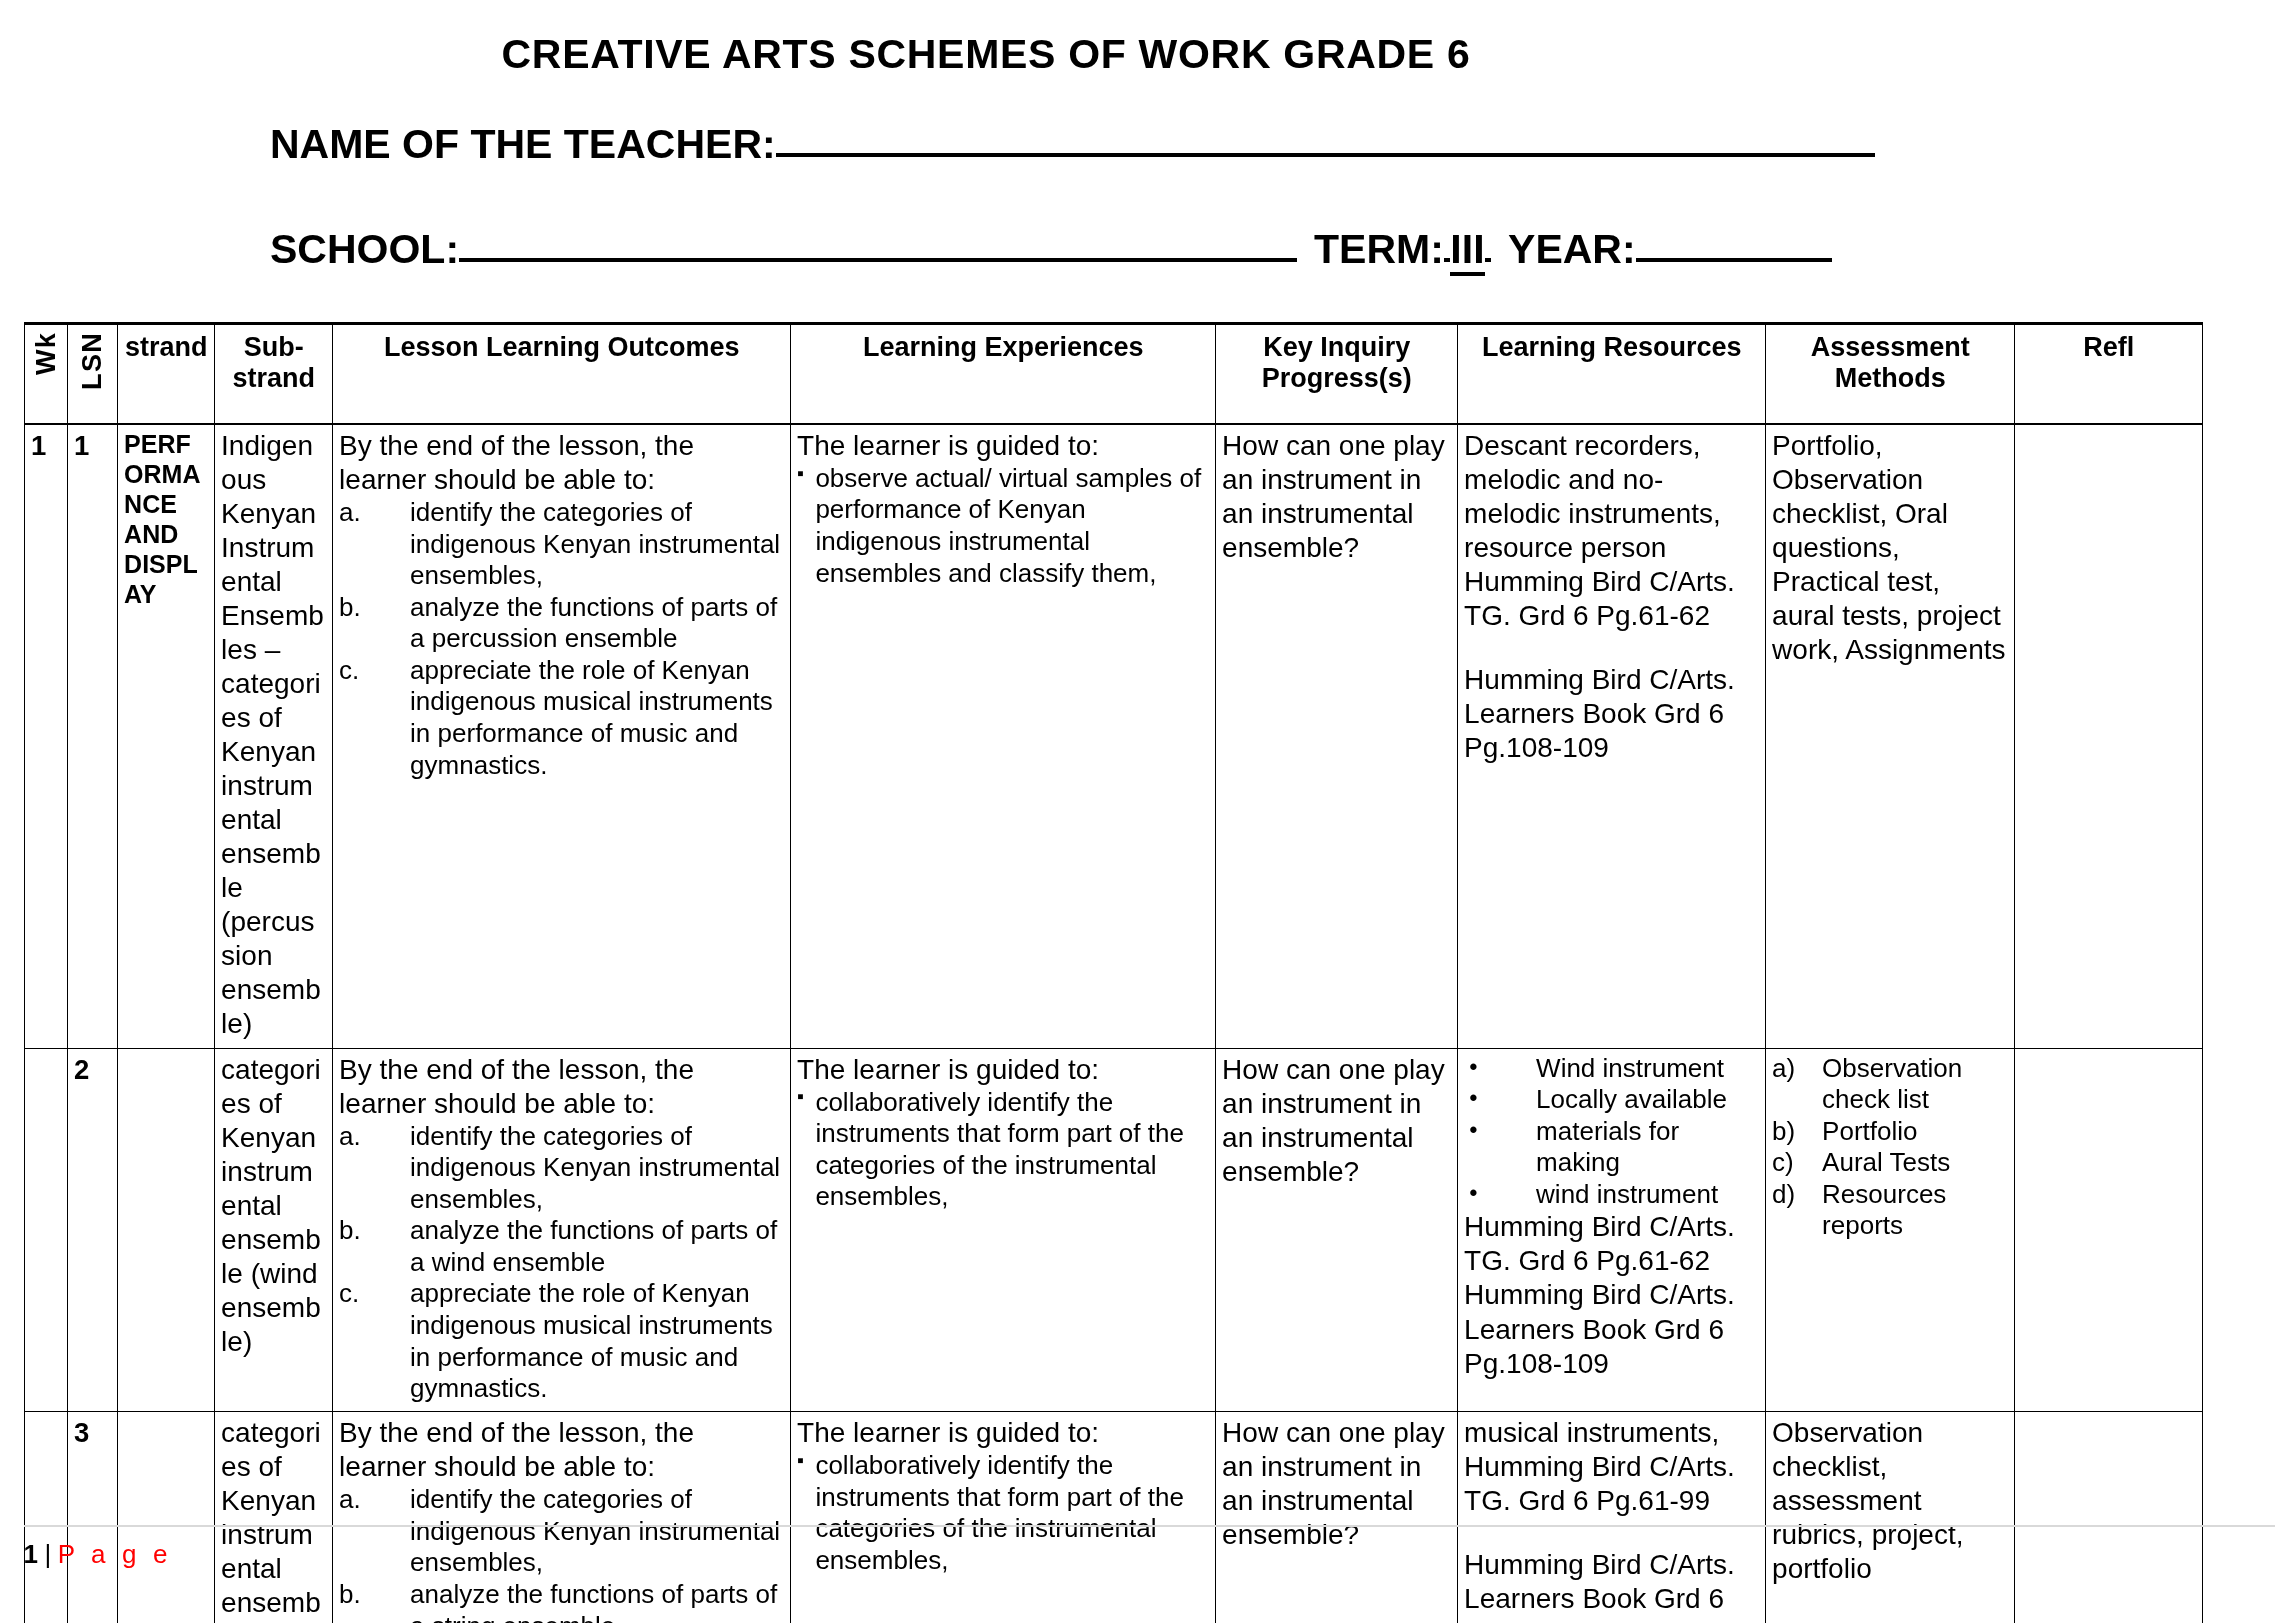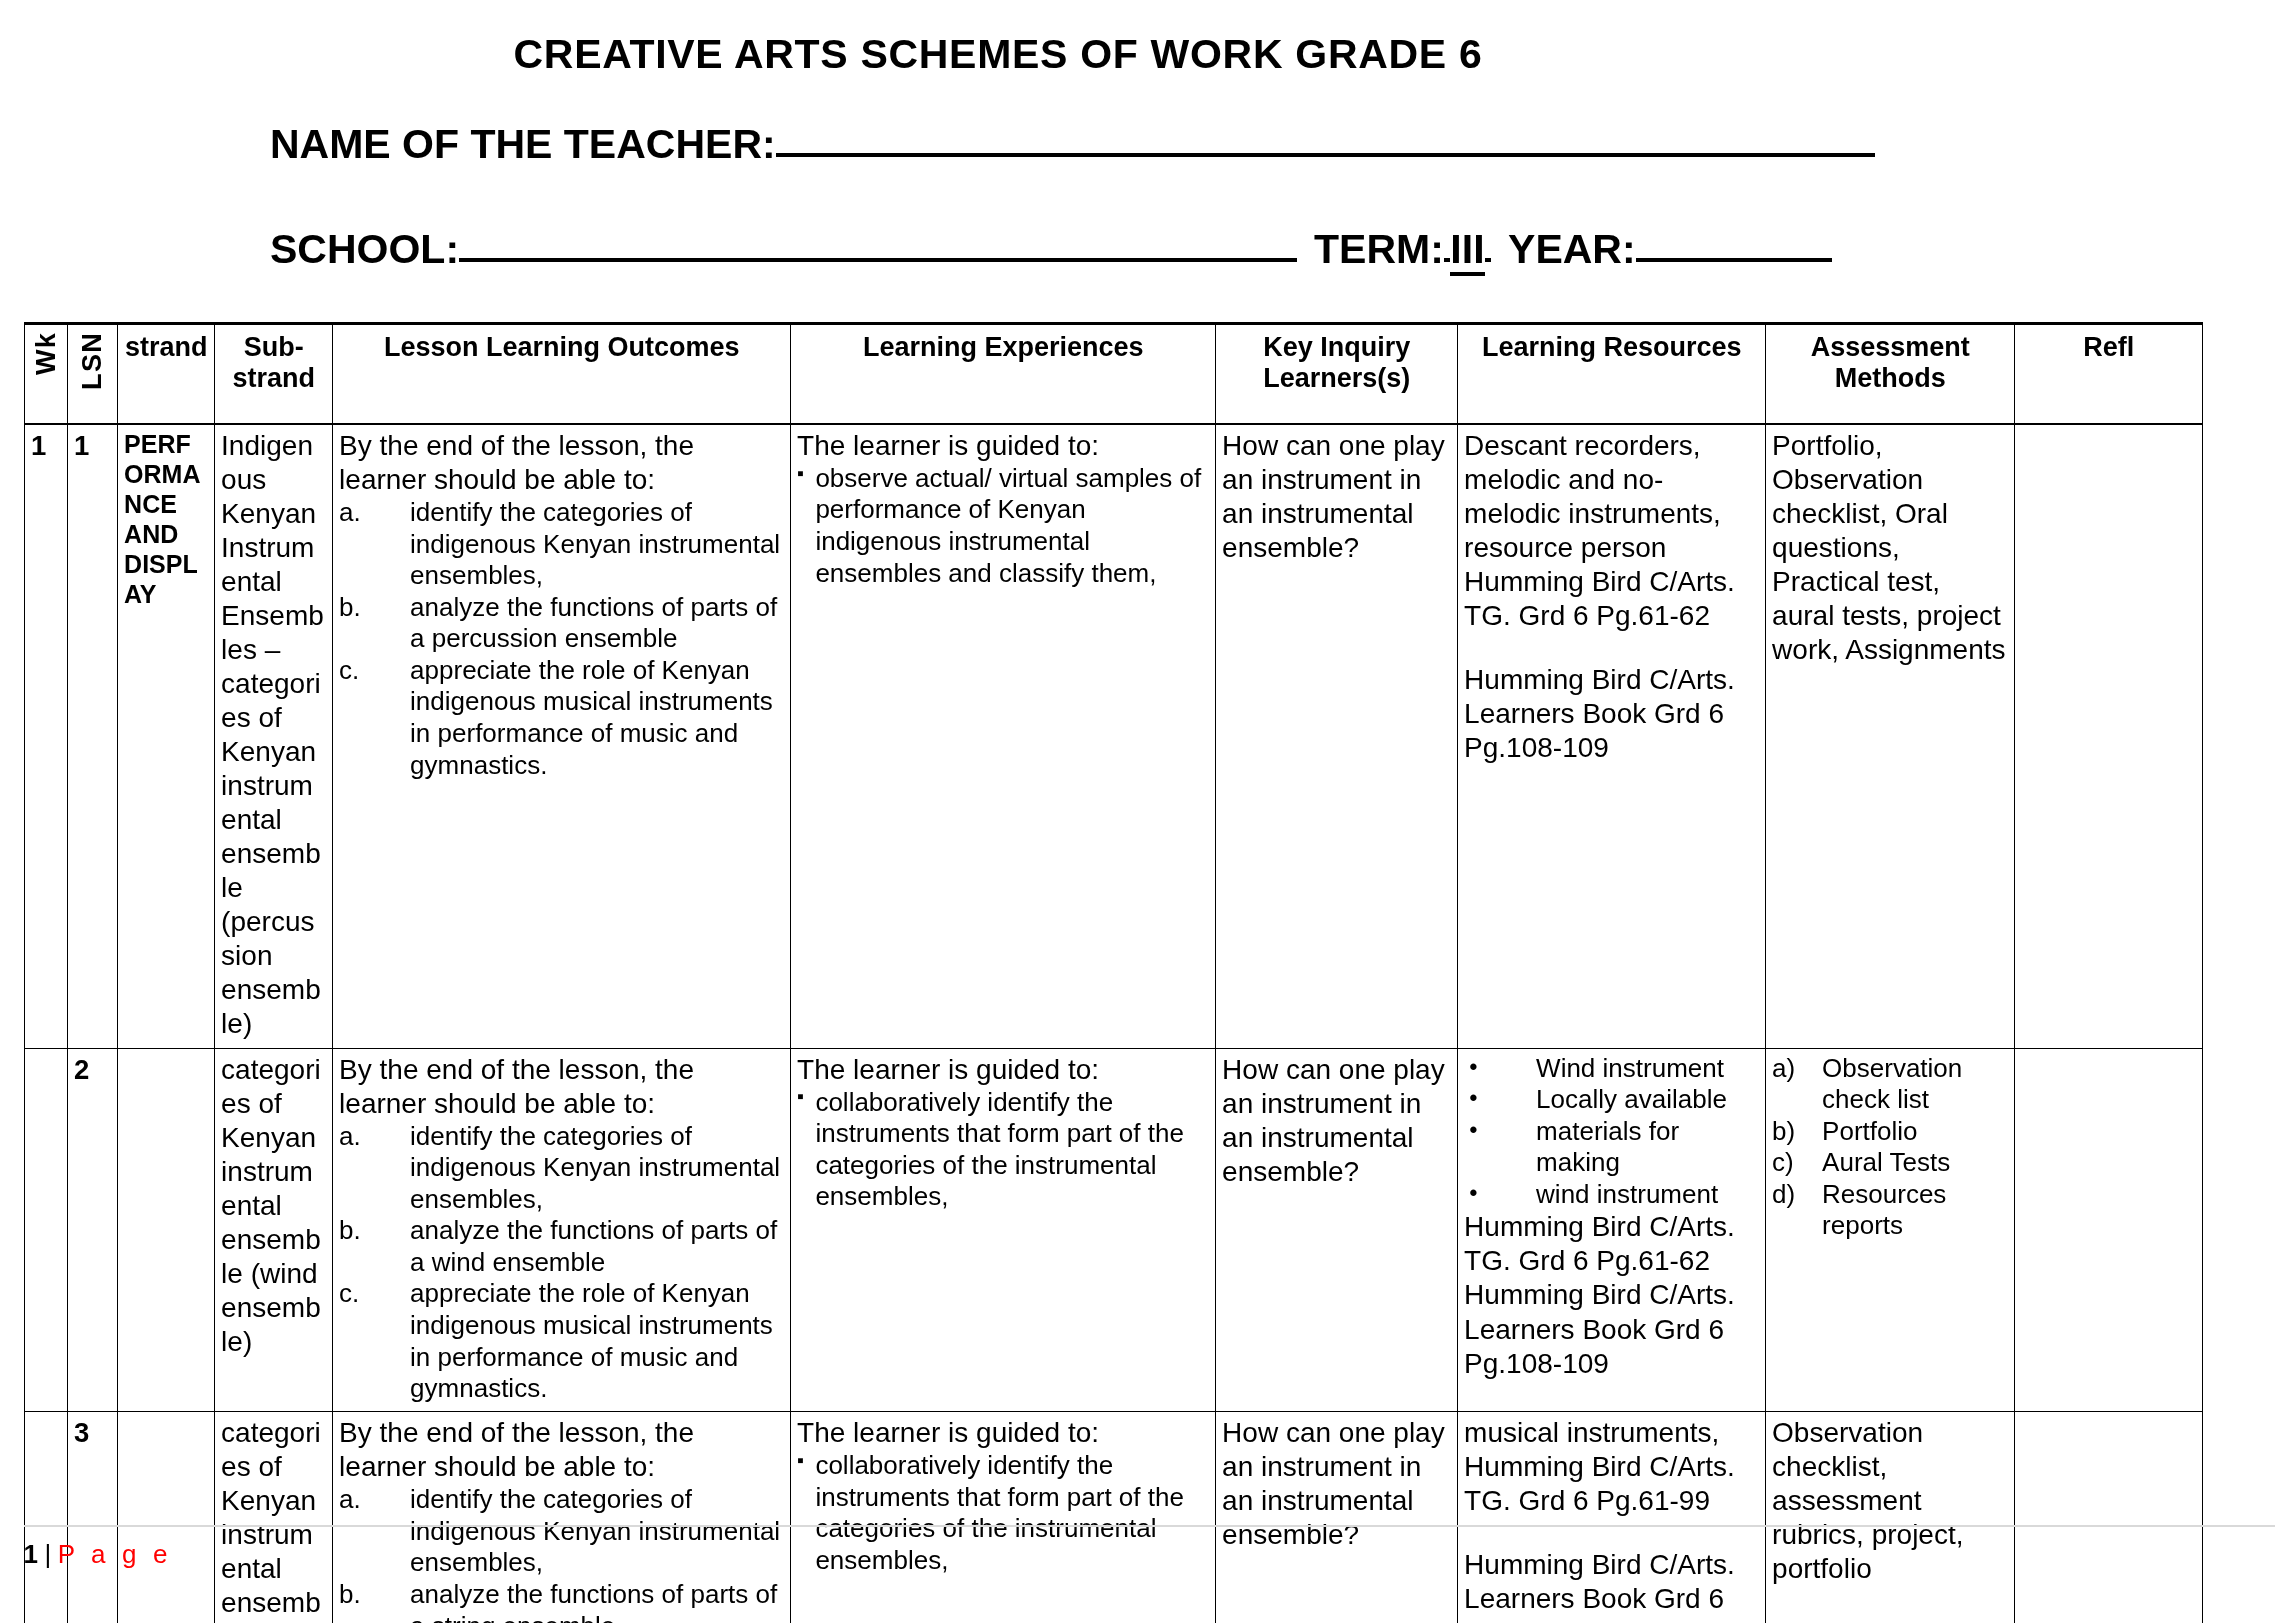--- a/index.html
+++ b/index.html
@@ -15,21 +15,21 @@
     background: #ffffff;
     font-family: "Liberation Sans", sans-serif;
     box-sizing: border-box;
     overflow: hidden;
   }
 
   
   .doc-title {
     position: absolute;
     top: 31px;
-    left: 16px;
+    left: 4px;
     width: 1964px;
     text-align: center;
     font-family: "Liberation Sans", sans-serif;
     font-weight: bold;
     font-size: 41px;
     letter-spacing: 0.7px;
     color: #000000;
     white-space: nowrap;
   }
 
@@ -224,21 +224,21 @@
     <thead>
       <tr>
         <th class="rot"><div>Wk</div></th>
         <th class="rot"><div>LSN</div></th>
         <th>strand</th>
         <th>Sub-strand</th>
         <th>Lesson Learning Outcomes</th>
         <th>Learning Experiences</th>
         <th>
           <span>Key Inquiry</span><br>
-          <span>Learners(s)</span>
+          <span>Progress(s)</span>
         </th>
         <th>Learning Resources</th>
         <th>
           <span>Assessment</span><br>
           <span>Methods</span>
         </th>
         <th>Refl</th>
       </tr>
     </thead>
     <tbody id="table-body">

